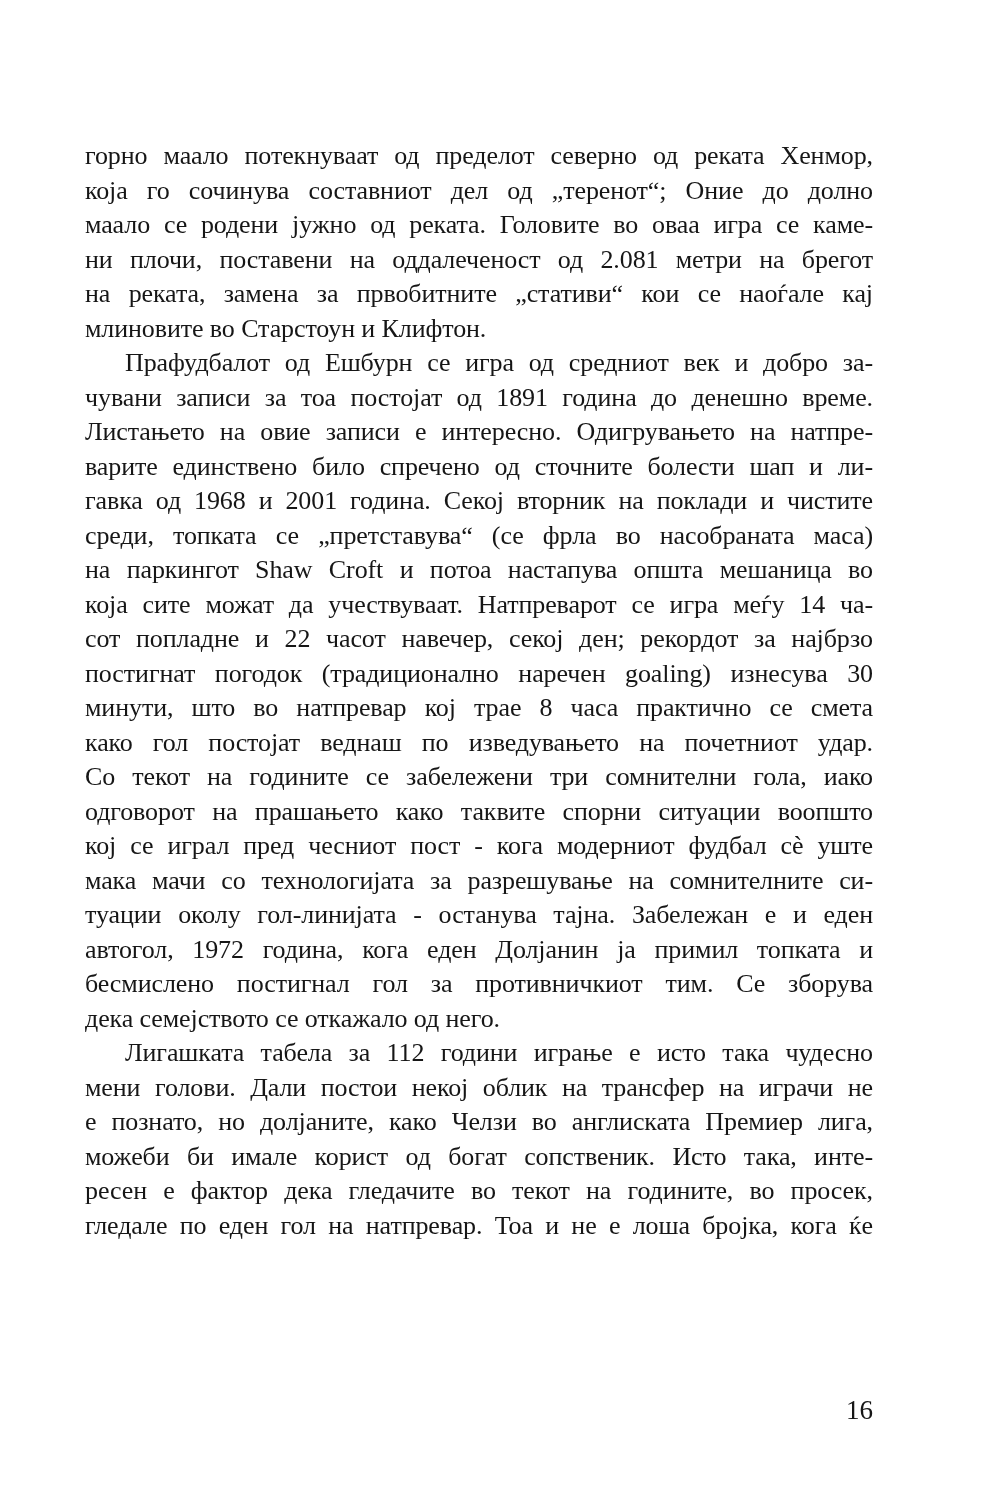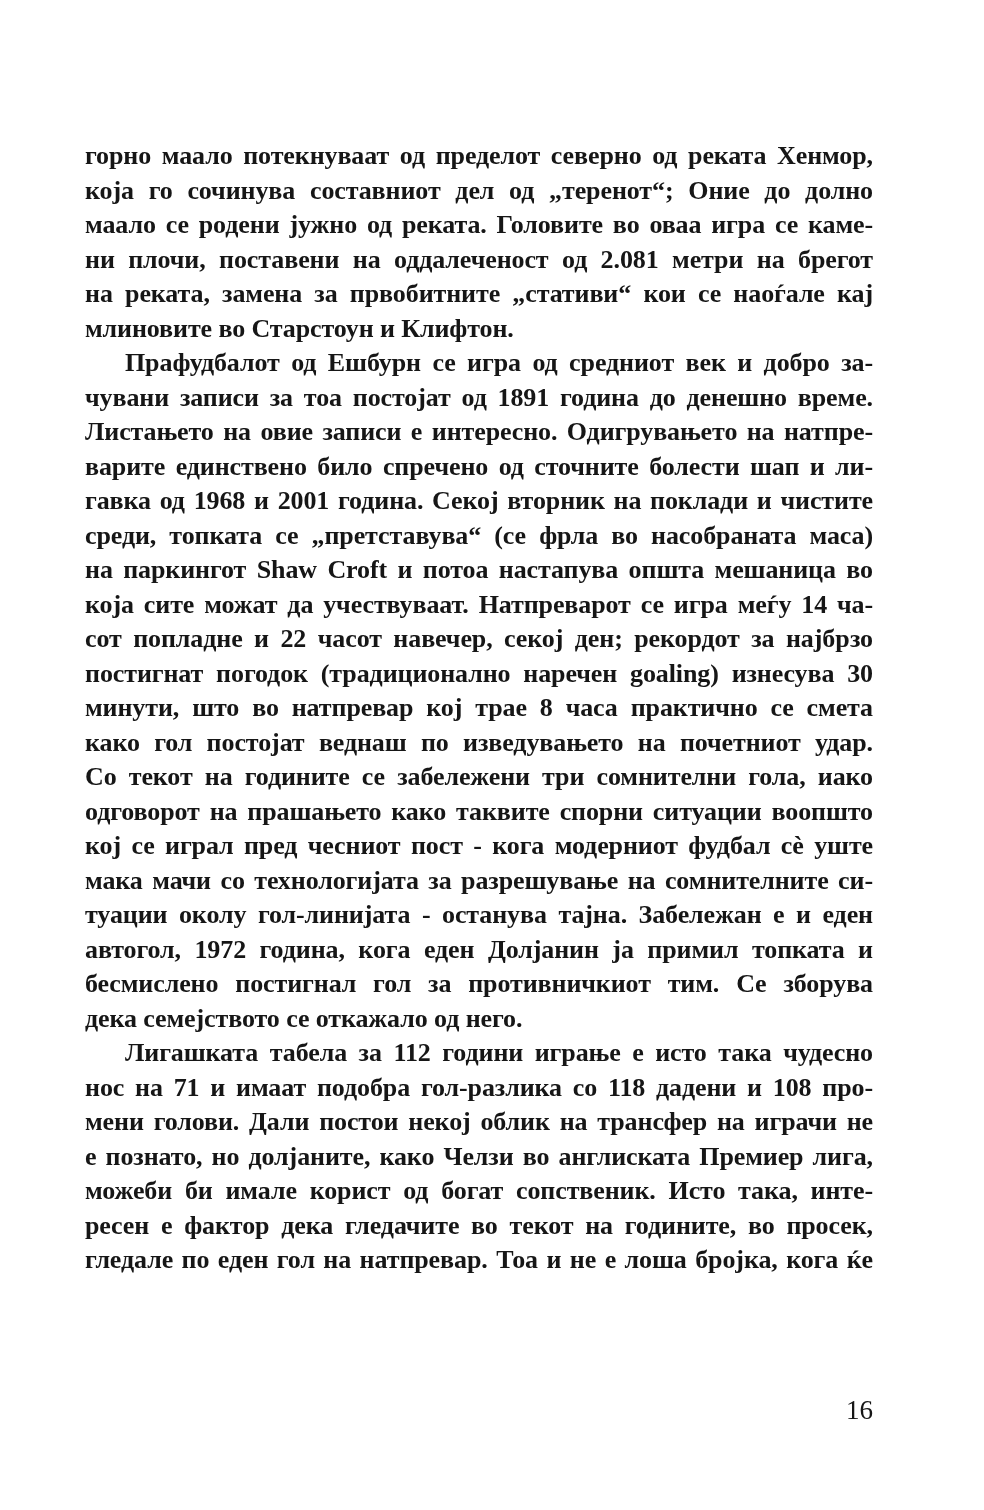--- a/index.html
+++ b/index.html
@@ -28,21 +28,20 @@
     width: 788px;
     font-size: 26px;
     line-height: 34.5px;
     letter-spacing: -0.1px;
   }
   .paragraph { margin: 0; }
   .line {
     text-align: justify;
     text-align-last: justify;
     white-space: normal;
-    font-weight: bold;
   }
   .line.no-stretch {
     text-align-last: left;
   }
   .line.indent {
     text-indent: 40px;
   }
   .page-number {
     position: absolute;
     left: 85px;
@@ -83,21 +82,20 @@
         <div class="line">одговорот на прашањето како таквите спорни ситуации воопшто</div>
         <div class="line">кој се играл пред чесниот пост - кога модерниот фудбал сѐ уште</div>
         <div class="line">мака мачи со технологијата за разрешување на сомнителните си-</div>
         <div class="line">туации околу гол-линијата - останува тајна. Забележан е и еден</div>
         <div class="line">автогол, 1972 година, кога еден Долјанин ја примил топката и</div>
         <div class="line">бесмислено постигнал гол за противничкиот тим. Се зборува</div>
         <div class="line no-stretch">дека семејството се откажало од него.</div>
       </div>
       <div class="paragraph">
         <div class="line indent">Лигашката табела за 112 години играње е исто така чудесно</div>
-        <div class="line">нос на 71 и имаат подобра гол-разлика со 118 дадени и 108 про-</div>
         <div class="line">мени голови. Дали постои некој облик на трансфер на играчи не</div>
         <div class="line">е познато, но долјаните, како Челзи во англиската Премиер лига,</div>
         <div class="line">можеби би имале корист од богат сопственик. Исто така, инте-</div>
         <div class="line">ресен е фактор дека гледачите во текот на годините, во просек,</div>
         <div class="line">гледале по еден гол на натпревар. Тоа и не е лоша бројка, кога ќе</div>
       </div>
     </div>
   <div class="page-number">16</div>
 </div>
 

